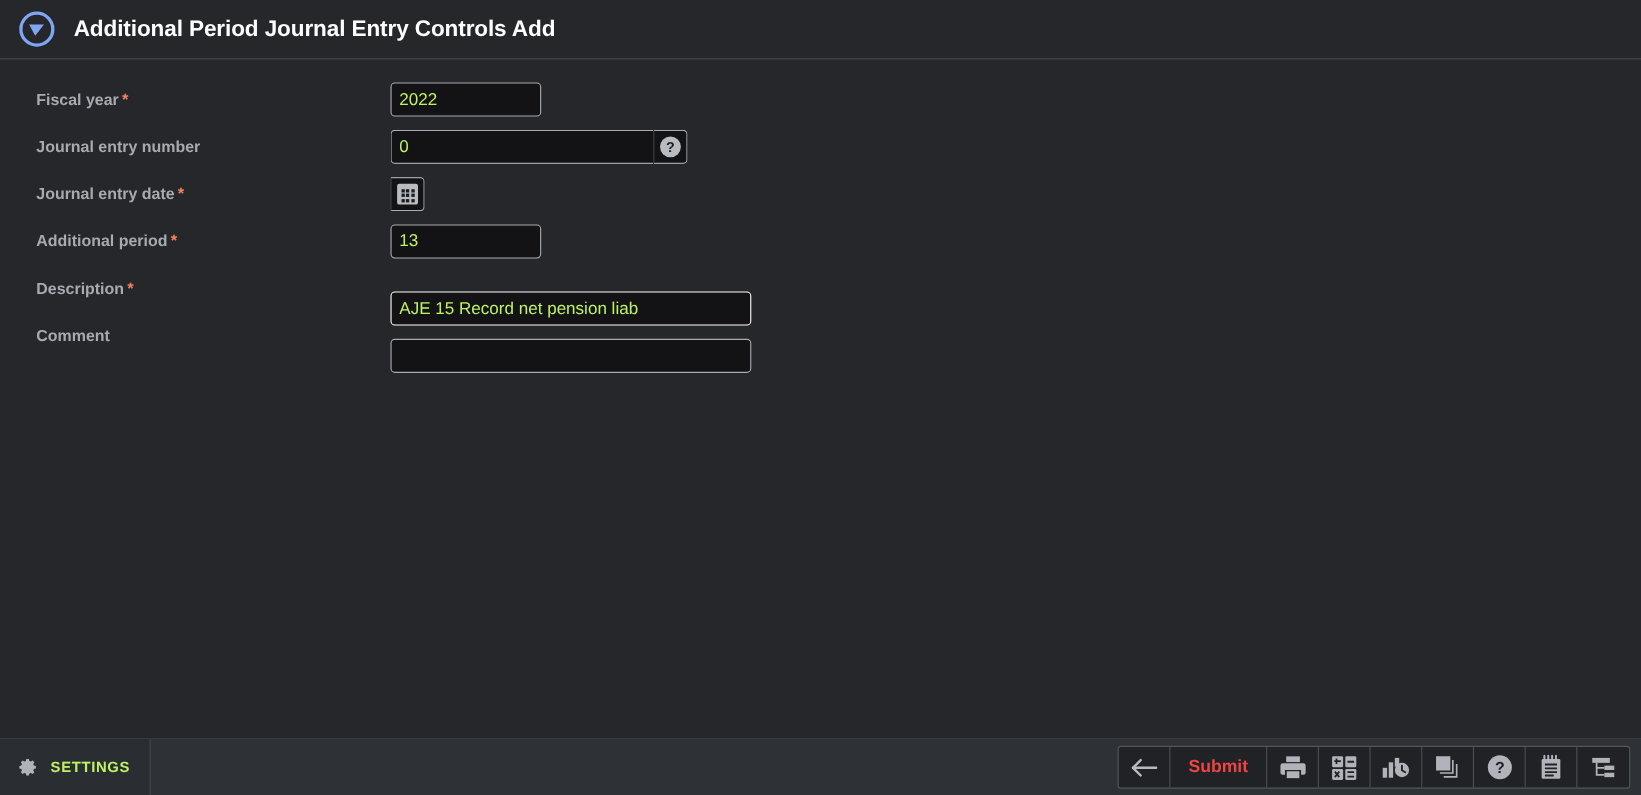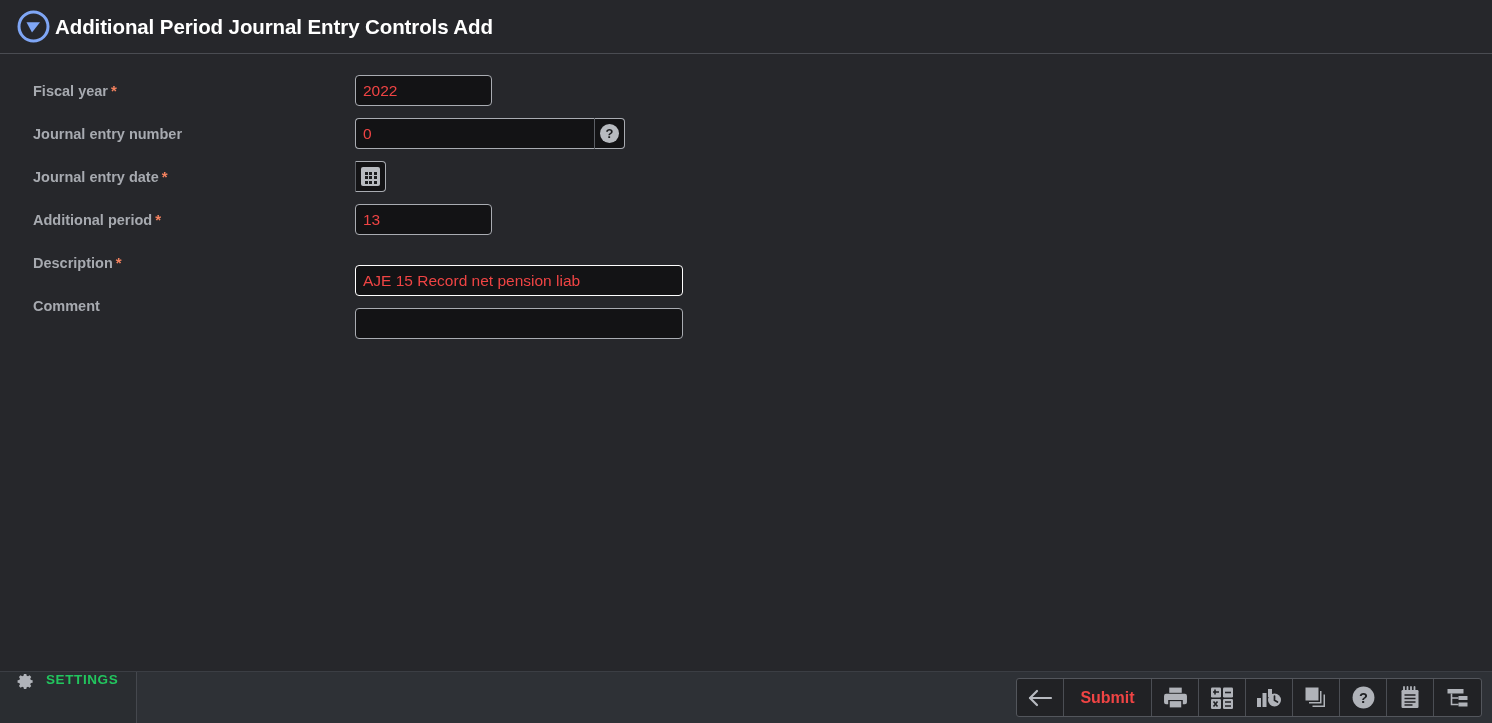--- a/index.html
+++ b/index.html
@@ -23,21 +23,21 @@
     background: #26272b;
     border-bottom: 1px solid #4a4c52;
     display: flex; align-items: center;
   }
   #logo-mark {
     margin-left: 17px;
     width: 33px; height: 33px;
     flex: 0 0 33px;
   }
   #page-title {
-    margin-left: 5px;
+    margin-left: 17px;
     color: #ffffff;
     font-size: 20.5px;
     font-weight: bold;
     letter-spacing: -0.1px;
     white-space: nowrap;
   }
   #header-right {
     position: absolute; right: 0; top: 0;
     height: 54px;
     display: flex; align-items: center;
@@ -98,21 +98,21 @@
     color: #f4825f;
     font-weight: bold;
     font-size: 15px;
     padding-left: 3px;
   }
   .ctrl { display: flex; align-items: center; }
   .txt {
     background: #131315;
     border: 1px solid #a9acb2;
     border-radius: 4px;
-    color: #ef4444;
+    color: #bef264;
     font-family: "Liberation Sans", sans-serif;
     font-size: 15.5px;
     height: 31px;
     padding: 0 7px;
     outline: none;
   }
   .txt.w-short { width: 137px; }
   .txt.w-mid   { width: 239px; border-top-right-radius: 0; border-bottom-right-radius: 0; border-right: none; }
   .txt.w-long  { width: 328px; margin-top: 36px; }
   .txt.focused { border-color: #ffffff; }
@@ -158,23 +158,23 @@
     border-top: 1px solid #3b3e44;
   }
   #bottom-left {
     position: absolute; left: 0; top: 0;
     height: 51px;
     display: flex; align-items: stretch;
     background: #2a2d31;
     border-right: 1px solid #45484e;
   }
   .bl-cell {
-    display: flex; 
+    display: flex; align-items: center;
     padding: 0 18px 0 16px;
-    color: #22c55e;
+    color: #bef264;
     font-size: 13.5px;
     font-weight: bold;
     letter-spacing: 0.6px;
     cursor: pointer;
     border-right: 1px solid #45484e;
   }
   .bl-cell:last-child { border-right: none; }
   .bl-cell span.lbl { padding-left: 11px; }
 
   #bottom-right {

